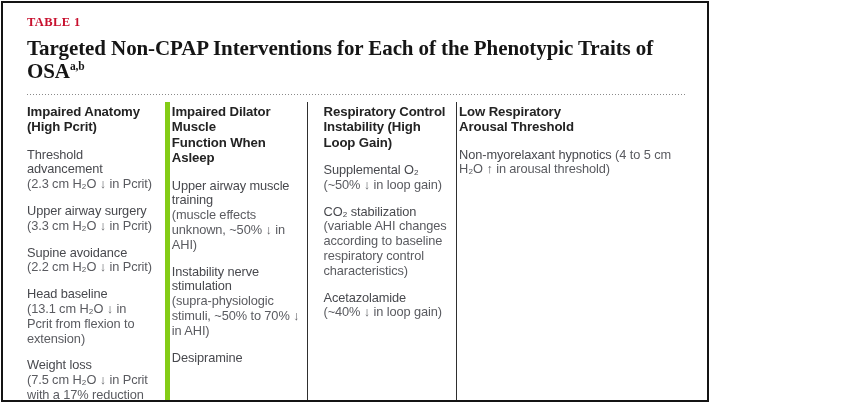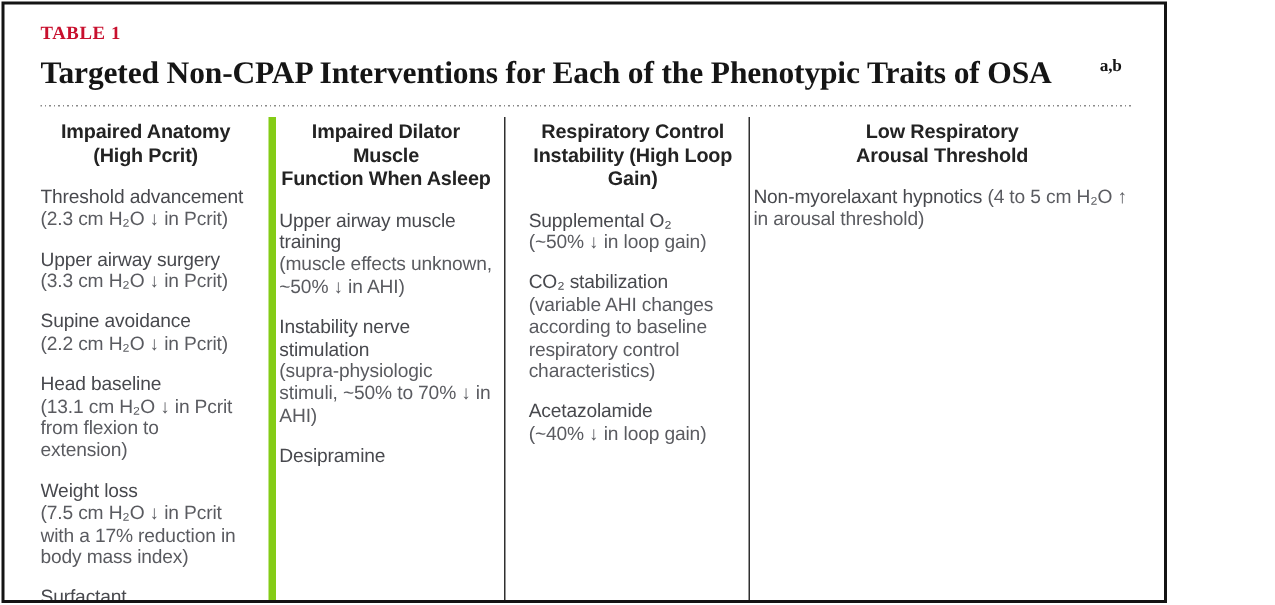--- a/index.html
+++ b/index.html
@@ -5,21 +5,21 @@
   html, body {
     margin: 0;
     padding: 0;
     width: 850px;
     height: 403px;
     background: #ffffff;
     font-family: "Liberation Sans", "DejaVu Sans", sans-serif;
   }
   .frame {
     box-sizing: border-box;
-    width: 777px;
+    width: 708px;
     height: 401px;
     margin: 1px;
     border: 2px solid #141414;
     background: #ffffff;
     display: flex;
     flex-direction: column;
     overflow: hidden;
   }
   .head {
     padding: 13px 22px 0 24px;
@@ -38,21 +38,20 @@
     font-family: "Liberation Serif", "DejaVu Serif", serif;
     font-weight: 700;
     font-size: 21px;
     line-height: 1.12;
     letter-spacing: -0.1px;
     color: #151515;
   }
   .title sup {
     font-size: 11.5px;
     line-height: 0;
-    margin-left: 32px;
   }
   .rule {
     flex: 0 0 auto;
     height: 1px;
     margin: 10px 22px 0 24px;
     background-image: repeating-linear-gradient(to right, #8a8a8a 0 1px, transparent 1px 3px);
   }
   .columns {
     flex: 1 1 auto;
     min-height: 0;
@@ -69,21 +68,20 @@
   .col-3 { width: 226px; border-left: 1px solid #2f2f2f; padding-left: 15px; padding-right: 8px; }
   .col-4 { flex: 1 1 auto; border-left: 1px solid #2f2f2f; padding-left: 2px; }
   .col-header {
     font-weight: 700;
     font-size: 13.2px;
     line-height: 15.5px;
     letter-spacing: -0.1px;
     color: var(--header-text, #232323);
     white-space: pre-line;
     margin: 0 0 13px 0;
-    text-align: center;
   }
   .item {
     margin: 0 0 12px 0;
     font-size: 12.8px;
     line-height: 14.8px;
     letter-spacing: -0.1px;
     color: var(--body-text, #55565b);
   }
   .item-name {
     display: block;

